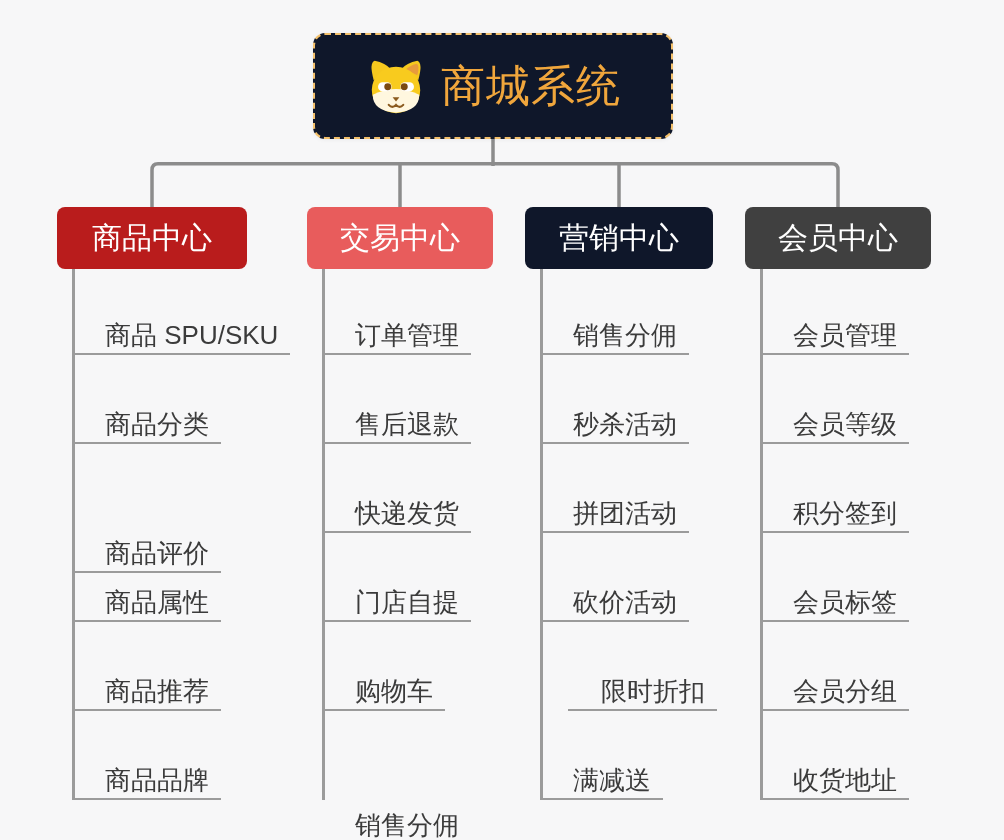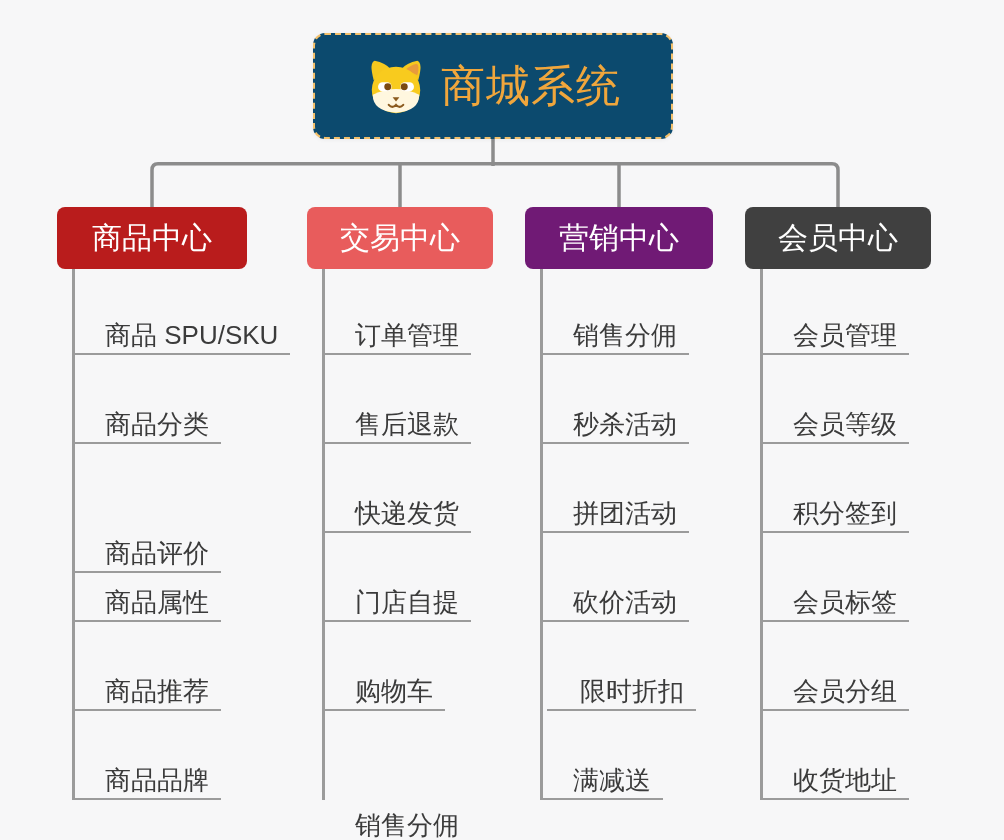--- a/index.html
+++ b/index.html
@@ -3,21 +3,21 @@
 <meta charset="utf-8">
 <style>
   html,body{margin:0;padding:0;background:#f7f7f8;}
   .canvas{
     position:relative;width:1004px;height:840px;background:#f7f7f8;overflow:hidden;
     font-family:"Liberation Sans","DejaVu Sans",sans-serif;
   }
   .connectors{position:absolute;left:0;top:0;width:1004px;height:840px;pointer-events:none;}
   .root-node{
     position:absolute;left:313px;top:33px;width:360px;height:106px;
-    background:#0c4a6e;border:2px dashed #f3c06b;border-radius:12px;
+    background:#0f172a;border:2px dashed #f3c06b;border-radius:12px;
     box-sizing:border-box;display:flex;align-items:center;justify-content:center;gap:14px;
     box-shadow:0 1px 4px rgba(0,0,0,0.05);
   }
   .root-title{font-size:44px;color:#f0a63c;letter-spacing:1px;white-space:nowrap;}
   .branch-box{
     position:absolute;top:207px;height:62px;border-radius:8px;
     color:#ffffff;font-size:30px;line-height:62px;text-align:center;white-space:nowrap;
   }
   .trunk{position:absolute;width:3px;background:#9b9b9b;}
   .subtopic{
@@ -53,21 +53,21 @@
         <circle cx="40.5" cy="29.8" r="3.6" fill="#7A4A12"></circle>
         <path d="M28.5 40.5 L35.5 40.5 L32 45 Z" fill="#8A5A1E"></path>
         <path d="M24.5 48.5 Q28.2 52.5 32 48.5 Q35.8 52.5 39.5 48.5" stroke="#8A5A1E" stroke-width="2.2" fill="none" stroke-linecap="round"></path>
       </svg>
     </span>
     <span class="root-title" style="color: rgb(240, 166, 60);">商城系统</span>
   </div>
 
   <div class="branch-box" style="left: 57px; width: 190px; background: #b91c1c;">商品中心</div>
   <div class="branch-box" style="left: 307px; width: 186px; background: rgb(232, 92, 92);">交易中心</div>
-  <div class="branch-box" style="left: 525px; width: 188px; background: #701a75;">营销中心</div>
+  <div class="branch-box" style="left: 525px; width: 188px; background: #0f172a;">营销中心</div>
   <div class="branch-box" style="left: 745px; width: 186px; background: #404040;">会员中心</div>
 
   <div id="children-layer">
       <div class="trunk" style="left: 72px; top: 269px; height: 531px;"></div>
       <div class="subtopic" style="left: 72px; top: 317px;">商品 SPU/SKU</div>
       <div class="subtopic" style="left: 72px; top: 406px;">商品分类</div>
       <div class="subtopic" style="left: 72px; top: 495px; margin-top: 40px;">商品评价</div>
       <div class="subtopic" style="left: 72px; top: 584px;">商品属性</div>
       <div class="subtopic" style="left: 72px; top: 673px;">商品推荐</div>
       <div class="subtopic" style="left: 72px; top: 762px;">商品品牌</div>
@@ -76,21 +76,21 @@
       <div class="subtopic" style="left: 322px; top: 406px;">售后退款</div>
       <div class="subtopic" style="left: 322px; top: 495px;">快递发货</div>
       <div class="subtopic" style="left: 322px; top: 584px;">门店自提</div>
       <div class="subtopic" style="left: 322px; top: 673px;">购物车</div>
       <div class="subtopic" style="left: 322px; top: 762px; margin-top: 45px;">销售分佣</div>
       <div class="trunk" style="left: 540px; top: 269px; height: 531px;"></div>
       <div class="subtopic" style="left: 540px; top: 317px;">销售分佣</div>
       <div class="subtopic" style="left: 540px; top: 406px;">秒杀活动</div>
       <div class="subtopic" style="left: 540px; top: 495px;">拼团活动</div>
       <div class="subtopic" style="left: 540px; top: 584px;">砍价活动</div>
-      <div class="subtopic" style="left: 547px; top: 673px;">限时折扣</div>
+      <div class="subtopic" style="left: 568px; top: 673px;">限时折扣</div>
       <div class="subtopic" style="left: 540px; top: 762px;">满减送</div>
       <div class="trunk" style="left: 760px; top: 269px; height: 531px;"></div>
       <div class="subtopic" style="left: 760px; top: 317px;">会员管理</div>
       <div class="subtopic" style="left: 760px; top: 406px;">会员等级</div>
       <div class="subtopic" style="left: 760px; top: 495px;">积分签到</div>
       <div class="subtopic" style="left: 760px; top: 584px;">会员标签</div>
       <div class="subtopic" style="left: 760px; top: 673px;">会员分组</div>
       <div class="subtopic" style="left: 760px; top: 762px;">收货地址</div>
     </div>
 

